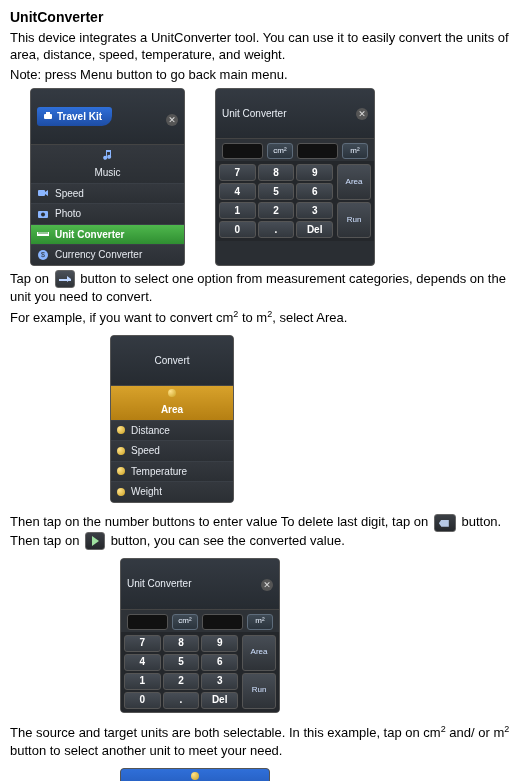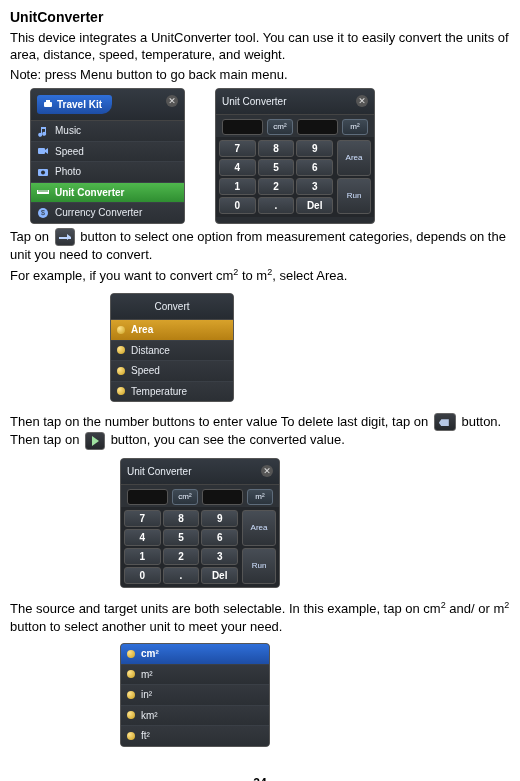--- a/index.html
+++ b/index.html
@@ -21,23 +21,23 @@
       background: #2a2e33;
       border: 1px solid #555;
       border-radius: 4px;
       overflow: hidden;
       display: inline-block;
     }
     .shot-titlebar {
       background: linear-gradient(#343a42,#262b31);
       color: #e9eef5;
       font-size: 10px;
-      padding: 6px 6px;
+      padding: 18px 6px;
       display: flex;
-      align-items: flex-start;
+      align-items: flex-end;
       justify-content: space-between;
       border-bottom: 1px solid #444;
     }
     .bluetab {
       background: linear-gradient(#2f6fd9,#1d4da5);
       color: #fff;
       font-size: 10px;
       font-weight: bold;
       padding: 3px 10px 3px 6px;
       border-radius: 3px 3px 10px 3px;
@@ -51,21 +51,21 @@
     .menu-row {
       display: flex;
       align-items: center;
       gap: 6px;
       padding: 3px 6px;
       border-top: 1px solid #3a3f46;
       font-size: 10px;
       color: #e6eaf0;
       background: linear-gradient(#34383e,#2b2f34);
     }
-    .menu-row.first { border-top: none; }
+    .menu-row.first { border-top: none; flex-direction: column; }
     .menu-row.highlight-green { background: linear-gradient(#4fb84d,#2f8e31); color:#fff; font-weight:bold; }
     .menu-row.highlight-gold { background: linear-gradient(#d8a22b,#b57f12); color:#fff; font-weight:bold; }
     .menu-row.highlight-blue { background: linear-gradient(#2f6fd9,#1d4da5); color:#fff; font-weight:bold; }
     .row-icon { width: 12px; height: 12px; display:inline-block; flex:0 0 12px; }
     .row-bullet { width:8px; height:8px; border-radius:50%; background: radial-gradient(circle at 30% 30%, #ffe28a, #caa020); flex:0 0 8px; }
 
     
     .inline-icon {
       display: inline-block;
       width: 20px;
@@ -274,20 +274,24 @@
       <span>Distance</span>
     </div>
     <div class="menu-row">
       <span class="row-bullet"></span>
       <span>Speed</span>
     </div>
     <div class="menu-row">
       <span class="row-bullet"></span>
       <span>Temperature</span>
     </div>
+    <div class="menu-row">
+      <span class="row-bullet"></span>
+      <span>Weight</span>
+    </div>
   </div>
 </div>
 
 
 <div class="para">
   <span>Then tap on the number buttons to enter value To delete last digit, tap on </span>
   <span class="inline-icon del"></span>
   <span> button. Then tap on </span>
   <span class="inline-icon run"></span>
   <span> button, you can see the converted value.</span>

